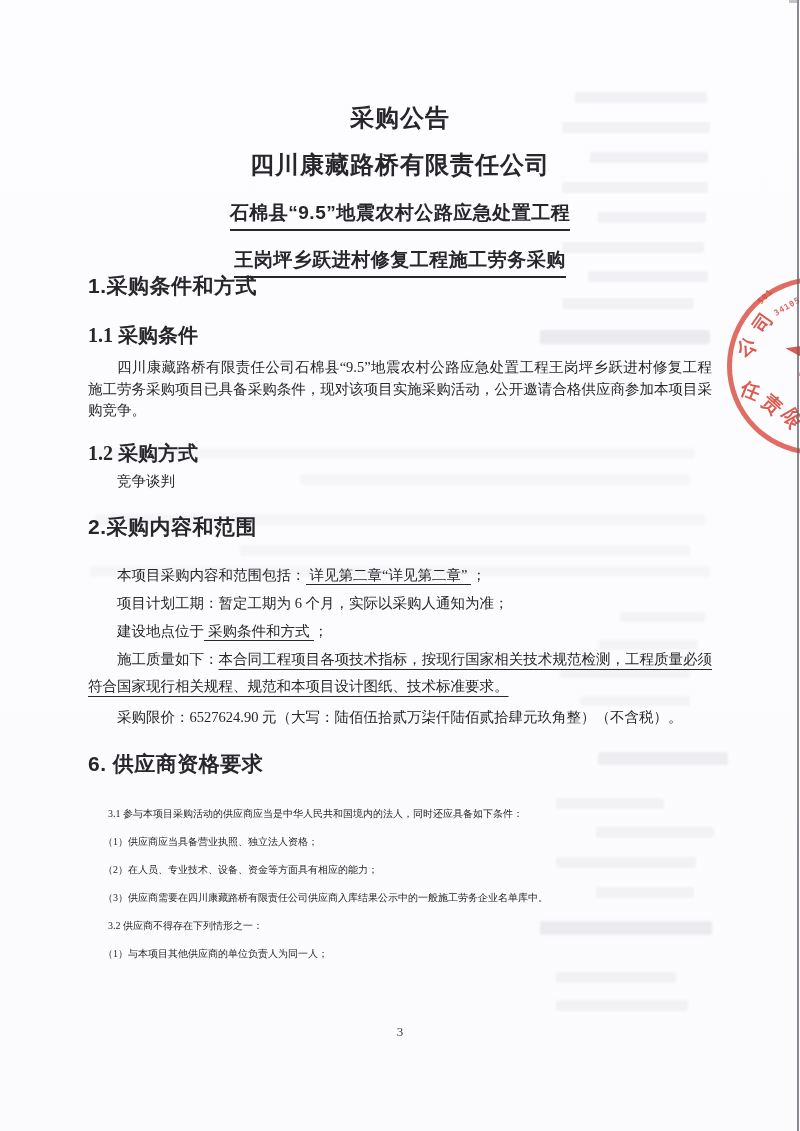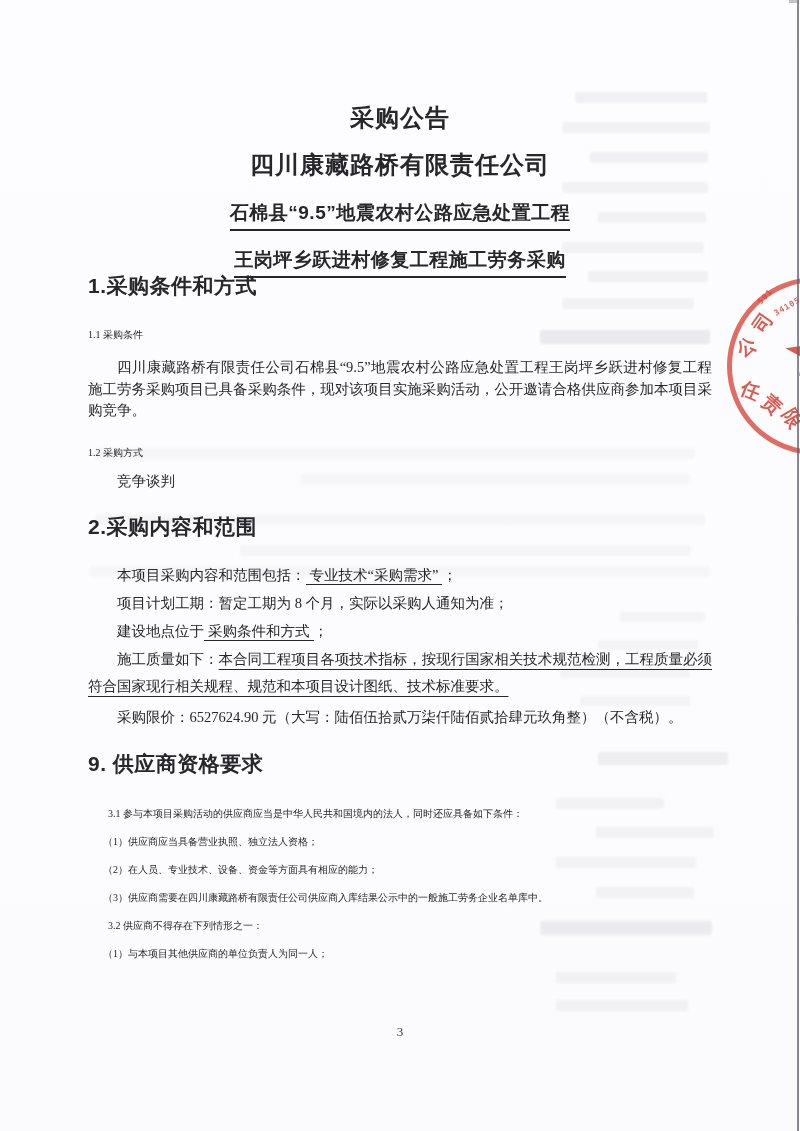--- a/index.html
+++ b/index.html
@@ -54,21 +54,21 @@
   }
   h2.sec{
     font-family:"Liberation Sans","DejaVu Sans",sans-serif;
     font-weight:bold;font-size:21px;line-height:26px;margin:0;
     text-align:left;letter-spacing:.5px;
   }
   .sec1{margin-top:26px;}
   .sec2{margin-top:24px;}
   .sec3{margin-top:24px;}
   h3.sub{
-    font-weight:normal;font-size:10px;line-height:20px;margin:26px 0 0 0;
+    font-weight:bold;font-size:20px;line-height:20px;margin:26px 0 0 0;
     font-family:"Liberation Serif","DejaVu Serif",serif;
   }
   p.body-p{
     font-size:14.5px;line-height:21.5px;margin:12px 0 0 0;
     text-indent:2em;text-align:justify;
   }
   p.plain{
     font-size:14.5px;line-height:21px;margin:8px 0 0 0;text-indent:2em;
   }
   .s2-block{margin-top:18px;}
@@ -175,28 +175,28 @@
     </div>
 
     <h2 class="sec sec1">1.采购条件和方式</h2>
     <h3 class="sub">1.1 采购条件</h3>
     <p class="body-p">四川康藏路桥有限责任公司石棉县“9.5”地震农村公路应急处置工程王岗坪乡跃进村修复工程施工劳务采购项目已具备采购条件，现对该项目实施采购活动，公开邀请合格供应商参加本项目采购竞争。</p>
     <h3 class="sub" style="margin-top:21px;">1.2 采购方式</h3>
     <p class="plain">竞争谈判</p>
 
     <h2 class="sec sec2" style="margin-top:22px;">2.采购内容和范围</h2>
     <div class="s2-block">
-      <p class="s2-line"><span>本项目采购内容和范围包括：</span><span class="uline">专业技术“采购需求”</span><span>；</span></p>
-      <p class="s2-line">项目计划工期：暂定工期为 8 个月，实际以采购人通知为准；</p>
+      <p class="s2-line"><span>本项目采购内容和范围包括：</span><span class="uline">详见第二章“详见第二章”</span><span>；</span></p>
+      <p class="s2-line">项目计划工期：暂定工期为 6 个月，实际以采购人通知为准；</p>
       <p class="s2-line"><span>建设地点位于</span><span class="uline">采购条件和方式</span><span>；</span></p>
       <p class="s2-wrap"><span>施工质量如下：</span><span class="uline-wrap">本合同工程项目各项技术指标，按现行国家相关技术规范检测，工程质量必须符合国家现行相关规程、规范和本项目设计图纸、技术标准要求。</span></p>
       <p class="s2-line">采购限价：6527624.90 元（大写：陆佰伍拾贰万柒仟陆佰贰拾肆元玖角整）（不含税）。</p>
     </div>
 
-    <h2 class="sec sec3" style="margin-top:23px;">9. 供应商资格要求</h2>
+    <h2 class="sec sec3" style="margin-top:23px;">6. 供应商资格要求</h2>
     <div class="s3-block">
       <p class="s3-line i2">3.1 参与本项目采购活动的供应商应当是中华人民共和国境内的法人，同时还应具备如下条件：</p>
       <p class="s3-line i15">（1）供应商应当具备营业执照、独立法人资格；</p>
       <p class="s3-line i15">（2）在人员、专业技术、设备、资金等方面具有相应的能力；</p>
       <p class="s3-line i15">（3）供应商需要在四川康藏路桥有限责任公司供应商入库结果公示中的一般施工劳务企业名单库中。</p>
       <p class="s3-line i2">3.2 供应商不得存在下列情形之一：</p>
       <p class="s3-line i15">（1）与本项目其他供应商的单位负责人为同一人；</p>
     </div>
   </div>
 

